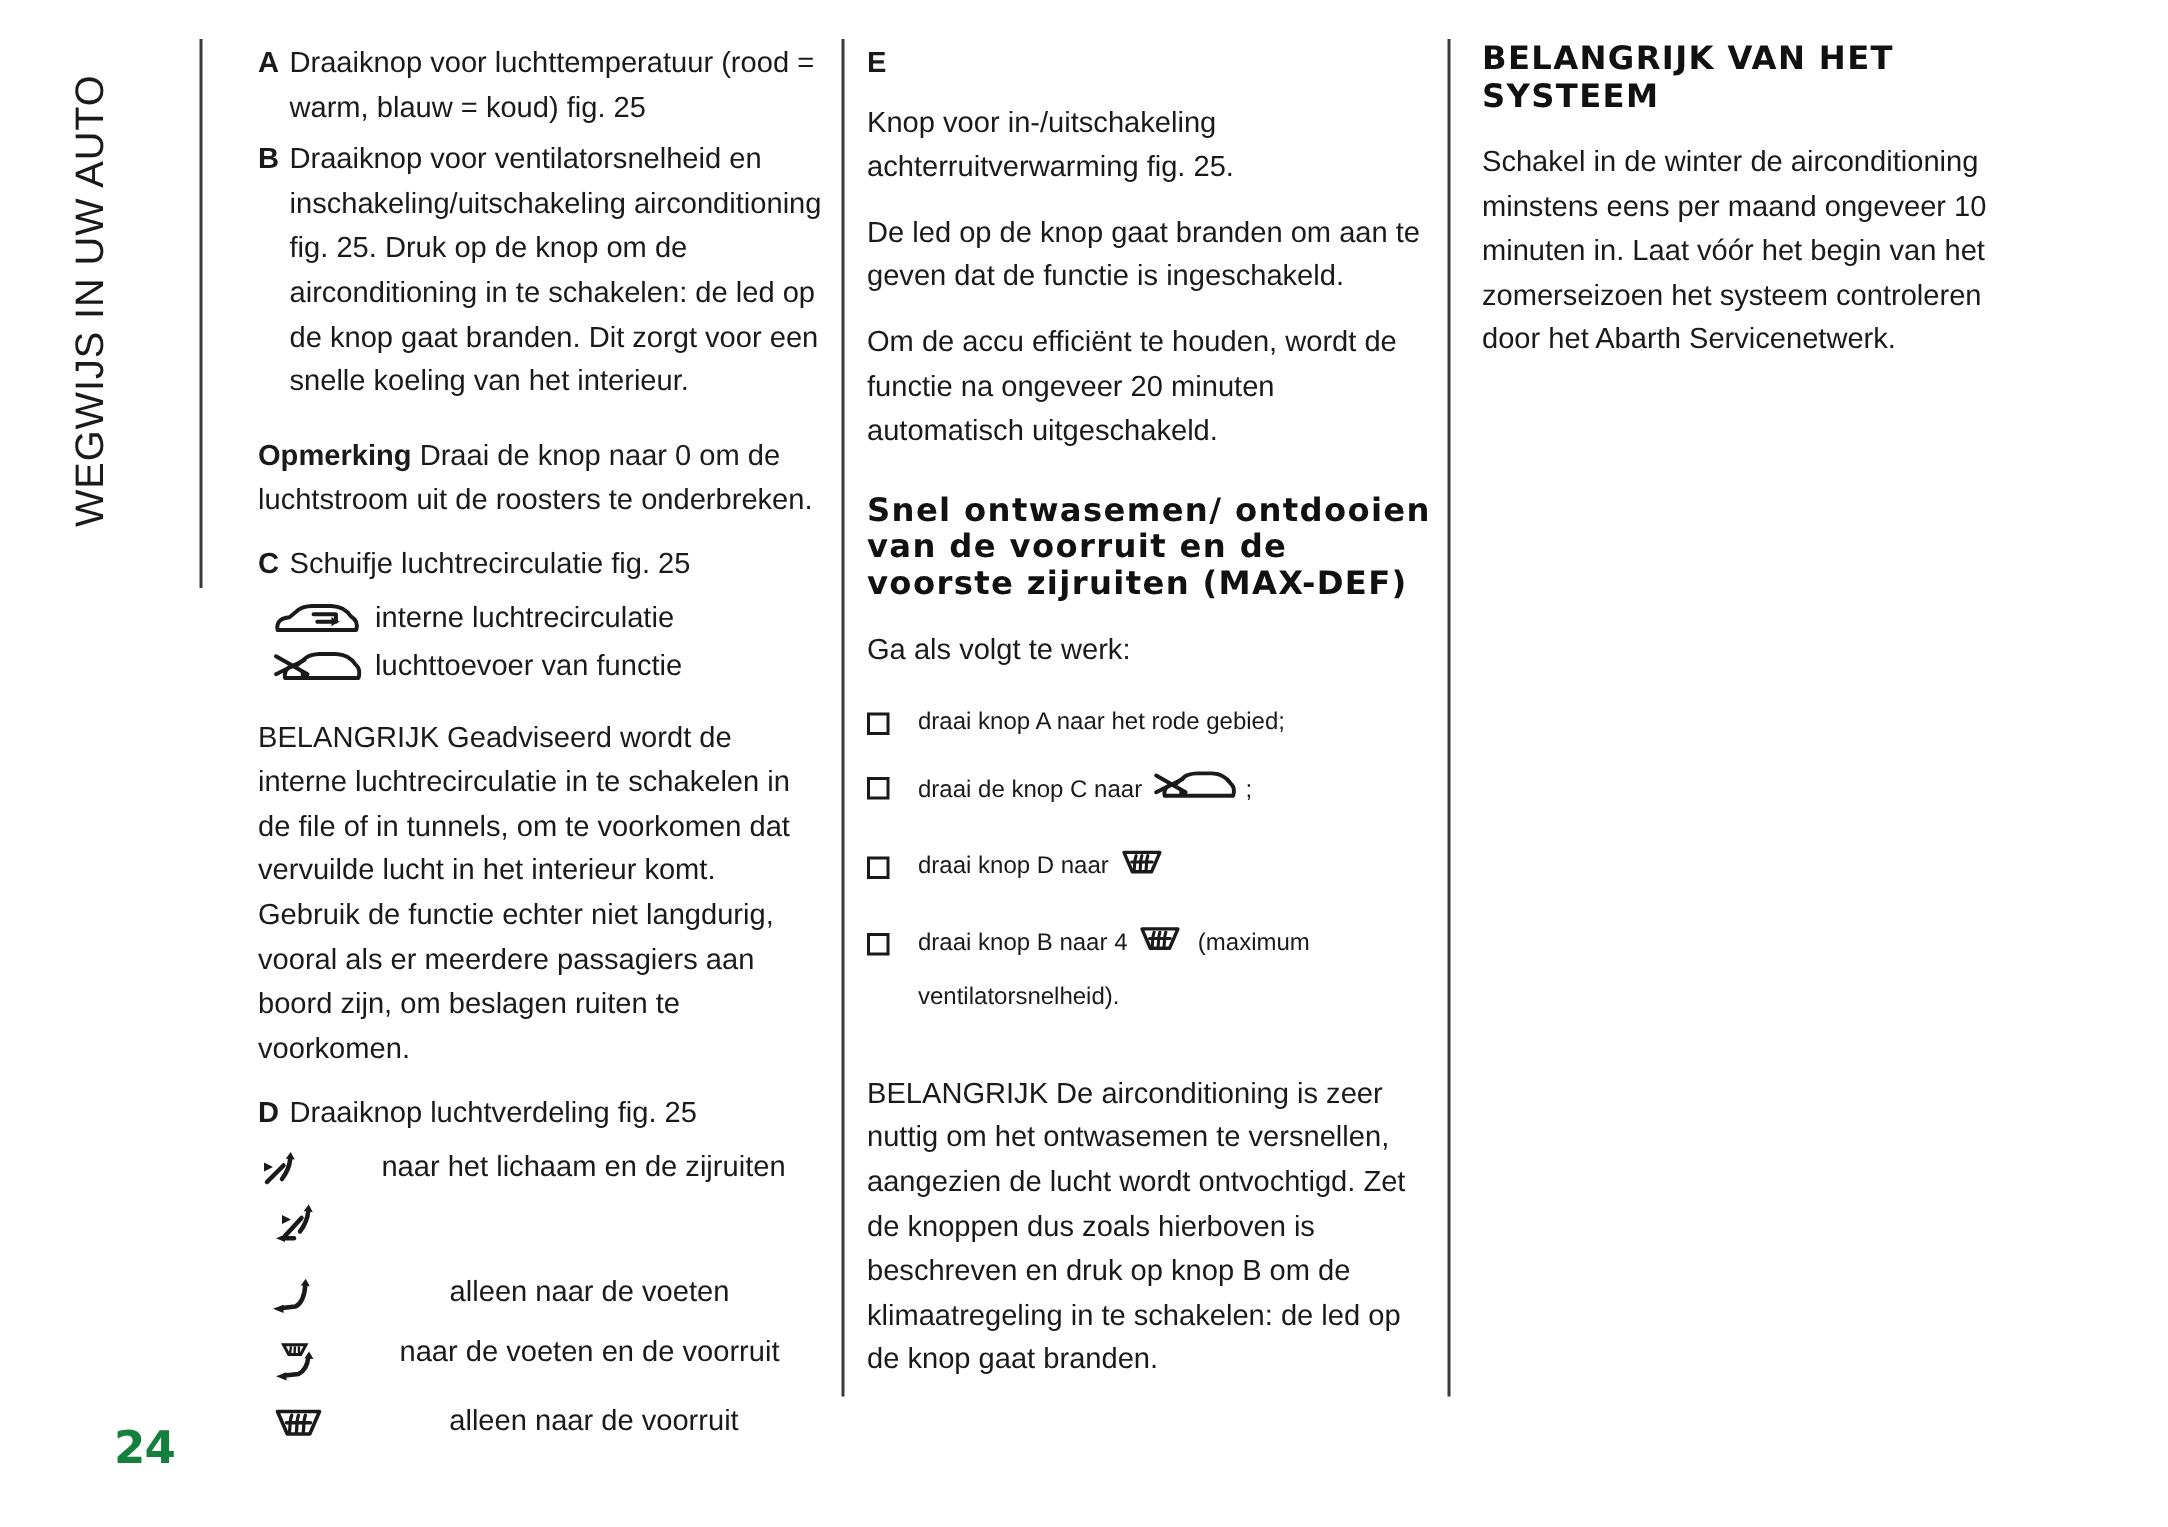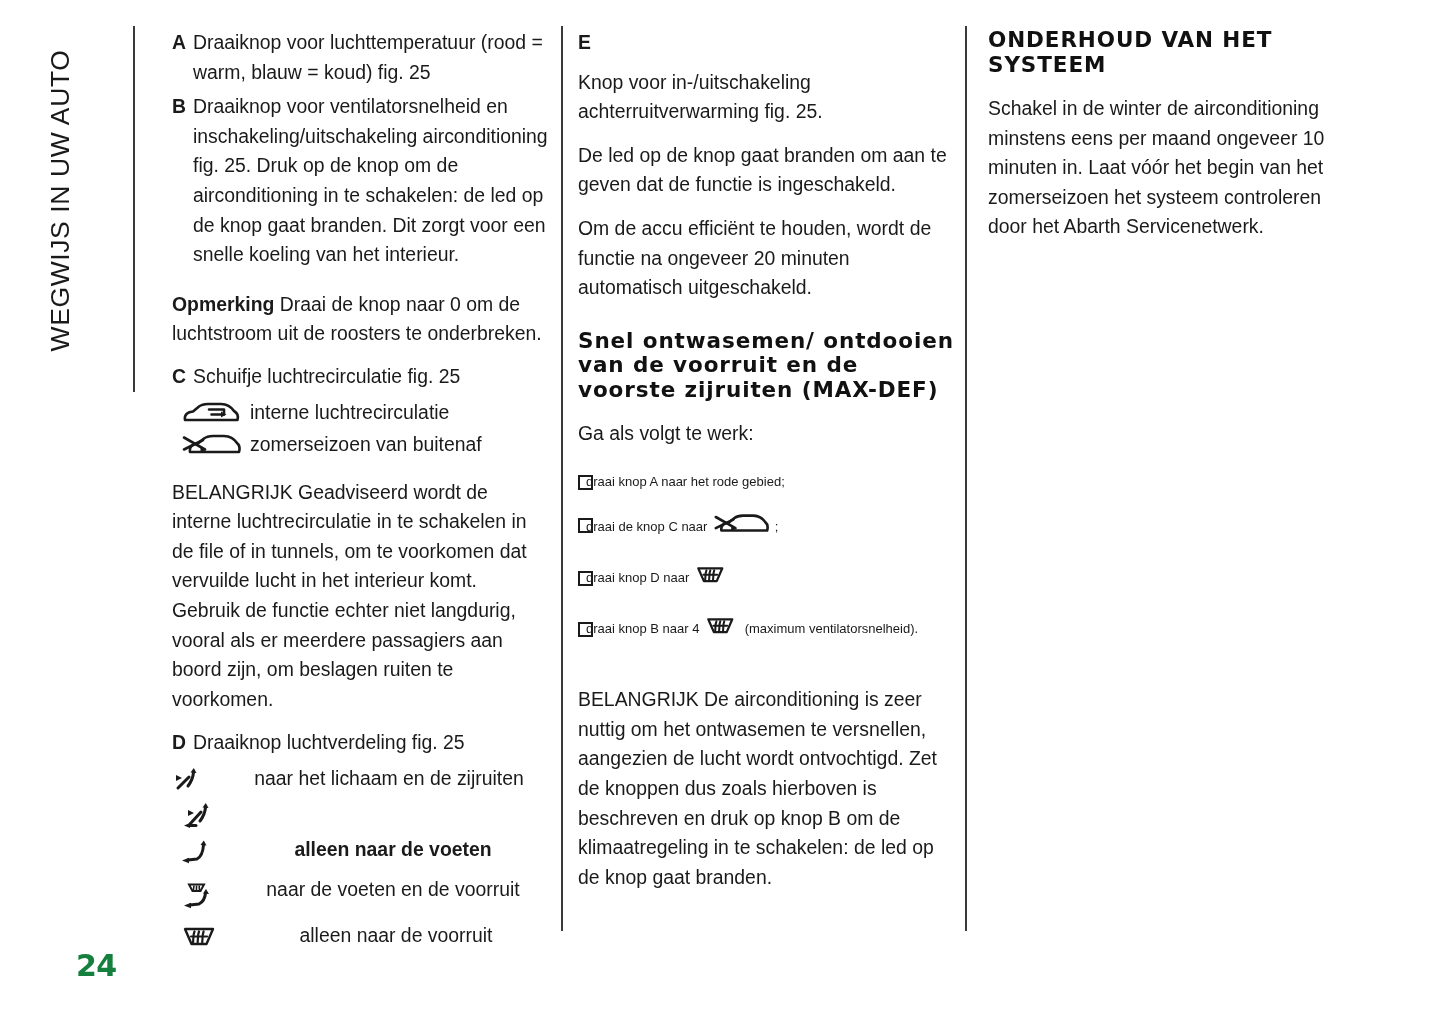--- a/index.html
+++ b/index.html
@@ -129,23 +129,23 @@
     justify-content: flex-start;
     padding-top: 2px;
   }
   .vent-list .row .ic.indent { padding-left: 8px; }
   .vent-list .row .ic-label { flex: 1 1 auto; text-align: center; }
 
   
   .bullets { margin: 0 0 14px 0; }
   .bullet {
     position: relative;
-    padding-left: 8px;
+    padding-left: 34px;
     margin-bottom: 14px;
-    font-size: 13px;
+    font-size: 16px;
     line-height: 29.6px;
   }
   .bullet .box {
     position: absolute;
     left: 0;
     top: 8px;
     width: 11px;
     height: 11px;
     border: 2px solid #1a1a1a;
     box-sizing: content-box;
@@ -213,21 +213,21 @@
       </div>
       <div class="icon-row">
         <span class="ic">
           <svg width="60" height="30" viewBox="0 0 60 30" aria-hidden="true">
             <path d="M9 22 C8 16 12 14 17 13.5 L23 8.5 C25 7 28 6.2 32 6 L43 6 C49 6.2 53 8.5 56 13 C58.5 15 59 18.5 58 22 L54 22 L16 22 Z" fill="none" stroke="#1a1a1a" stroke-width="2.6" stroke-linejoin="round" stroke-linecap="round"></path>
             <path d="M3 7.5 L24 19.5" fill="none" stroke="#1a1a1a" stroke-width="2.6" stroke-linecap="round"></path>
             <path d="M3 19.5 L22 10" fill="none" stroke="#1a1a1a" stroke-width="2.6" stroke-linecap="round"></path>
             <path d="M19.5 16.8 L25.5 19.8 L19.5 22.4 Z" fill="#1a1a1a"></path>
           </svg>
         </span>
-        <span class="ic-label">zomerseizoen van buitenaf</span>
+        <span class="ic-label">luchttoevoer van functie</span>
       </div>
     </div>
 
     <p style="margin-top:18px;">BELANGRIJK Geadviseerd wordt de interne luchtrecirculatie in te schakelen in de file of in tunnels, om te voorkomen dat vervuilde lucht in het interieur komt. Gebruik de functie echter niet langdurig, vooral als er meerdere passagiers aan boord zijn, om beslagen ruiten te voorkomen.</p>
 
     <div class="lettered" style="margin-bottom:4px;">
       <span class="ltr">D</span>
       <span>Draaiknop luchtverdeling fig. 25</span>
     </div>
 
@@ -251,21 +251,21 @@
             <path d="M10 25 L21 13" fill="none" stroke="#1a1a1a" stroke-width="3" stroke-linecap="round"></path>
             <path d="M8 11 L14 14 L8 17 Z" fill="#1a1a1a"></path>
             <path d="M20 22 C23 18 25 14 25.5 8.5" fill="none" stroke="#1a1a1a" stroke-width="3" stroke-linecap="round"></path>
             <path d="M22.5 8.5 L25.8 4 L28.5 9 Z" fill="#1a1a1a"></path>
             <path d="M4 26.5 L10 24 L10 29 Z" fill="#1a1a1a"></path>
             <path d="M9 26.5 L16 26.5" fill="none" stroke="#1a1a1a" stroke-width="3" stroke-linecap="round"></path>
           </svg>
         </span>
       </div>
 
-      <div class="row" style="margin-top:4px;font-weight:bold;">
+      <div class="row" style="margin-top:16px;">
         <span class="ic indent">
           <svg width="40" height="30" viewBox="0 0 40 30" aria-hidden="true">
             <path d="M8 23 L17 22 C21 20 23 15 23.5 8" fill="none" stroke="#1a1a1a" stroke-width="3" stroke-linecap="round" stroke-linejoin="round"></path>
             <path d="M20.5 8 L23.8 3.5 L26.5 8.5 Z" fill="#1a1a1a"></path>
             <path d="M2 23.5 L9 20.8 L9 26.3 Z" fill="#1a1a1a"></path>
           </svg>
         </span>
         <span class="ic-label">alleen naar de voeten</span>
       </div>
 
@@ -360,19 +360,19 @@
         </span>
         <span> (maximum ventilatorsnelheid).</span>
       </div>
 
     </div>
 
     <p style="margin-top:35px;">BELANGRIJK De airconditioning is zeer nuttig om het ontwasemen te versnellen, aangezien de lucht wordt ontvochtigd. Zet de knoppen dus zoals hierboven is beschreven en druk op knop B om de klimaatregeling in te schakelen: de led op de knop gaat branden.</p>
   </div>
 
   <div class="col col-3">
-    <h2>ONDERHOUD VAN HET SYSTEEM</h2>
+    <h2>BELANGRIJK VAN HET SYSTEEM</h2>
     <p>Schakel in de winter de airconditioning minstens eens per maand ongeveer 10 minuten in. Laat vóór het begin van het zomerseizoen het systeem controleren door het Abarth Servicenetwerk.</p>
   </div>
 
   <div class="page-num">24</div>
 
 </div>
 
 </body></html>

